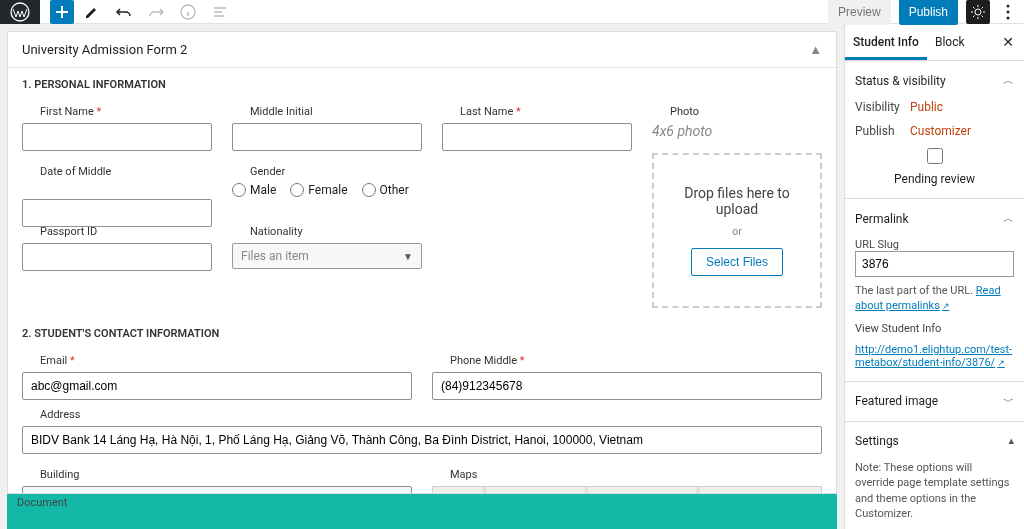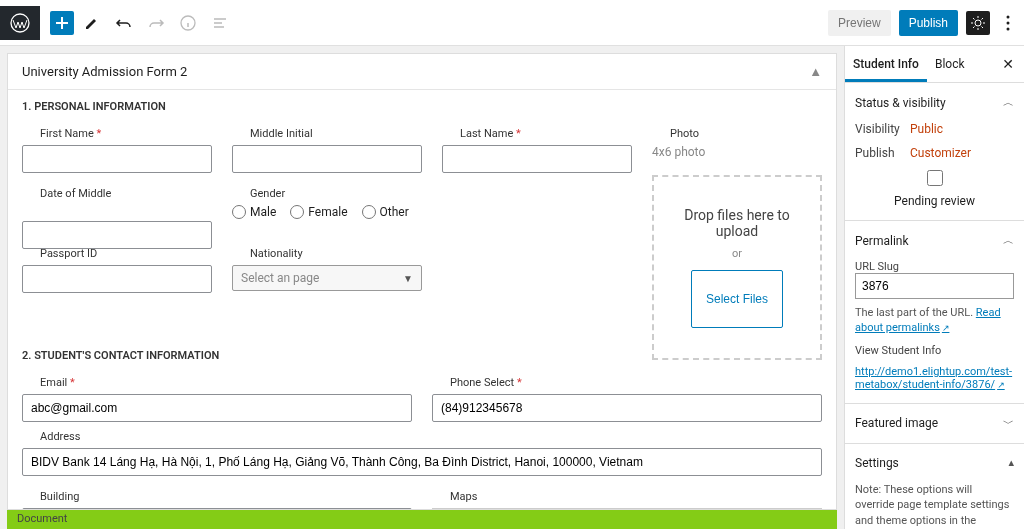--- a/index.html
+++ b/index.html
@@ -1,20 +1,20 @@
 <!DOCTYPE html>
 <html><head>
 <meta charset="utf-8">
 <style>
 * { box-sizing: border-box; margin: 0; padding: 0; }
 body { font-family: -apple-system, BlinkMacSystemFont, "Segoe UI", Roboto, sans-serif; font-size: 13px; color: #1e1e1e; background: #fff; overflow: hidden; }
 .app { width: 1024px; height: 529px; display: flex; flex-direction: column; }
 
 
-.topbar { height: 46px; background: #fff; border-bottom: 1px solid #e0e0e0; display: flex; align-items: center; }
+.topbar { height: 24px; background: #fff; border-bottom: 1px solid #e0e0e0; display: flex; align-items: center; }
 .wp-logo { width: 40px; height: 34px; background: #23282d; display: flex; align-items: center; justify-content: center; color: #fff; }
 .add-btn { width: 24px; height: 24px; margin-left: 10px; background: #007cba; border-radius: 2px; display: flex; align-items: center; justify-content: center; color: #fff; font-size: 16px; cursor: pointer; }
 .tool-btn { width: 28px; height: 28px; display: flex; align-items: center; justify-content: center; color: #757575; cursor: pointer; margin-left: 4px; }
 .tool-btn.dark { color: #1e1e1e; }
 .topbar-spacer { flex: 1; }
 .topbar-right { display: flex; align-items: center; gap: 8px; padding-right: 6px; }
 .preview-btn { background: #f0f0f0; border: none; padding: 6px 10px; font-size: 12px; color: #757575; cursor: pointer; border-radius: 2px; }
 .publish-btn { background: #007cba; color: #fff; border: none; padding: 6px 10px; font-size: 12px; cursor: pointer; border-radius: 2px; }
 .settings-btn { width: 24px; height: 24px; background: #1e1e1e; color: #fff; display: flex; align-items: center; justify-content: center; cursor: pointer; border-radius: 2px; }
 .kebab { width: 20px; display: flex; align-items: center; justify-content: center; cursor: pointer; color: #1e1e1e; }
@@ -41,33 +41,33 @@
 .text-input.ro { background: #f6f7f7; color: #555; }
 .radio-group { display: flex; gap: 14px; margin-top: 4px; }
 .radio-item { display: flex; align-items: center; gap: 4px; font-size: 12px; }
 .radio-item input { width: 14px; height: 14px; }
 .select { width: 100%; padding: 5px 8px; border: 1px solid #999; border-radius: 2px; font-size: 12px; height: 26px; color: #888; background: #f7f7f7; display: flex; align-items: center; justify-content: space-between; }
 .select .caret { font-size: 10px; color: #555; }
 
 .photo-box { border: 2px dashed #ccc; padding: 20px 10px; text-align: center; margin-top: 4px; }
 .photo-box .drop-text { font-size: 14px; color: #444; margin-bottom: 8px; }
 .photo-box .or { font-size: 11px; color: #888; margin-bottom: 10px; }
-.photo-box button { border: 1px solid #007cba; background: #fff; color: #007cba; padding: 21px 14px; font-size: 12px; cursor: pointer; border-radius: 2px; }
-.sublabel { font-size: 12px; color: #888; margin-top: 2px; }
+.photo-box button { border: 1px solid #007cba; background: #fff; color: #007cba; padding: 6px 14px; font-size: 12px; cursor: pointer; border-radius: 2px; }
+.sublabel { font-size: 14px; color: #888; margin-top: 2px; font-style: italic; }
 
 .section-gap { height: 24px; }
 
 .map-box { background: #eee; height: 100px; position: relative; border: 1px solid #ccc; overflow: hidden; }
 .map-svg { width: 100%; height: 100%; display: block; }
 .zoom-ctrl { position: absolute; top: 8px; left: 8px; background: #fff; border: 1px solid #bbb; border-radius: 3px; }
 .zoom-ctrl div { width: 22px; height: 22px; display: flex; align-items: center; justify-content: center; font-size: 14px; font-weight: bold; cursor: pointer; }
 .zoom-ctrl div:first-child { border-bottom: 1px solid #ccc; }
 
 
-.footer { height: 20px; background: #84cc16; border-top: 1px solid #ddd; font-size: 11px; padding: 2px 10px; color: #444; }
+.footer { height: 36px; background: #14b8a6; border-top: 1px solid #ddd; font-size: 11px; padding: 2px 10px; color: #444; }
 
 
 .sidebar { width: 180px; border-left: 1px solid #ddd; display: flex; flex-direction: column; font-size: 12px; overflow-y: auto; }
 .sidebar::-webkit-scrollbar { width: 12px; }
 .sidebar::-webkit-scrollbar-thumb { background: #b0b0b0; }
 .tabs { display: flex; border-bottom: 1px solid #ddd; align-items: center; }
 .tab { padding: 10px 8px 8px; font-size: 12px; cursor: pointer; border-bottom: 3px solid transparent; }
 .tab.active { border-bottom-color: #007cba; font-weight: 500; }
 .tabs .close { margin-left: auto; padding: 10px; cursor: pointer; font-size: 14px; }
 
@@ -216,39 +216,39 @@
               </div>
             </div>
             <div class="row" style="margin-top:-16px">
               <div class="col">
                 <label class="field-label">Passport ID</label>
                 <input class="text-input" style="">
               </div>
               <div class="col">
                 <label class="field-label">Nationality</label>
                 <div class="select">
-                  <span>Select an page</span>
+                  <span>Files an item</span>
                     <span class="caret">▼</span>
                 </div>
               </div>
               <div class="col"></div>
               <div class="col-photo"></div>
             </div>
           </div>
 
           <div class="section-gap"></div>
           <div class="section-label">2. STUDENT'S CONTACT INFORMATION</div>
           <div class="form-body">
             <div class="row">
               <div class="col">
                 <label class="field-label"><span>Email</span> <span class="req">*</span></label>
                 <input class="text-input" value="abc@gmail.com" style="">
               </div>
               <div class="col">
-                <label class="field-label"><span>Phone Select</span> <span class="req">*</span></label>
+                <label class="field-label"><span>Phone Middle</span> <span class="req">*</span></label>
                 <input class="text-input" value="(84)912345678" style="">
               </div>
             </div>
             <label class="field-label">Address</label>
             <input class="text-input" value="BIDV Bank 14 Láng Hạ, Hà Nội, 1, Phố Láng Hạ, Giảng Võ, Thành Công, Ba Đình District, Hanoi, 100000, Vietnam" style="">
             <div class="row" style="margin-top:8px">
               <div class="col">
                 <label class="field-label">Building</label>
                 <input class="text-input ro" readonly="" value="BIDV Bank 14 Láng Hạ, Hà Nội" style="">
                 

